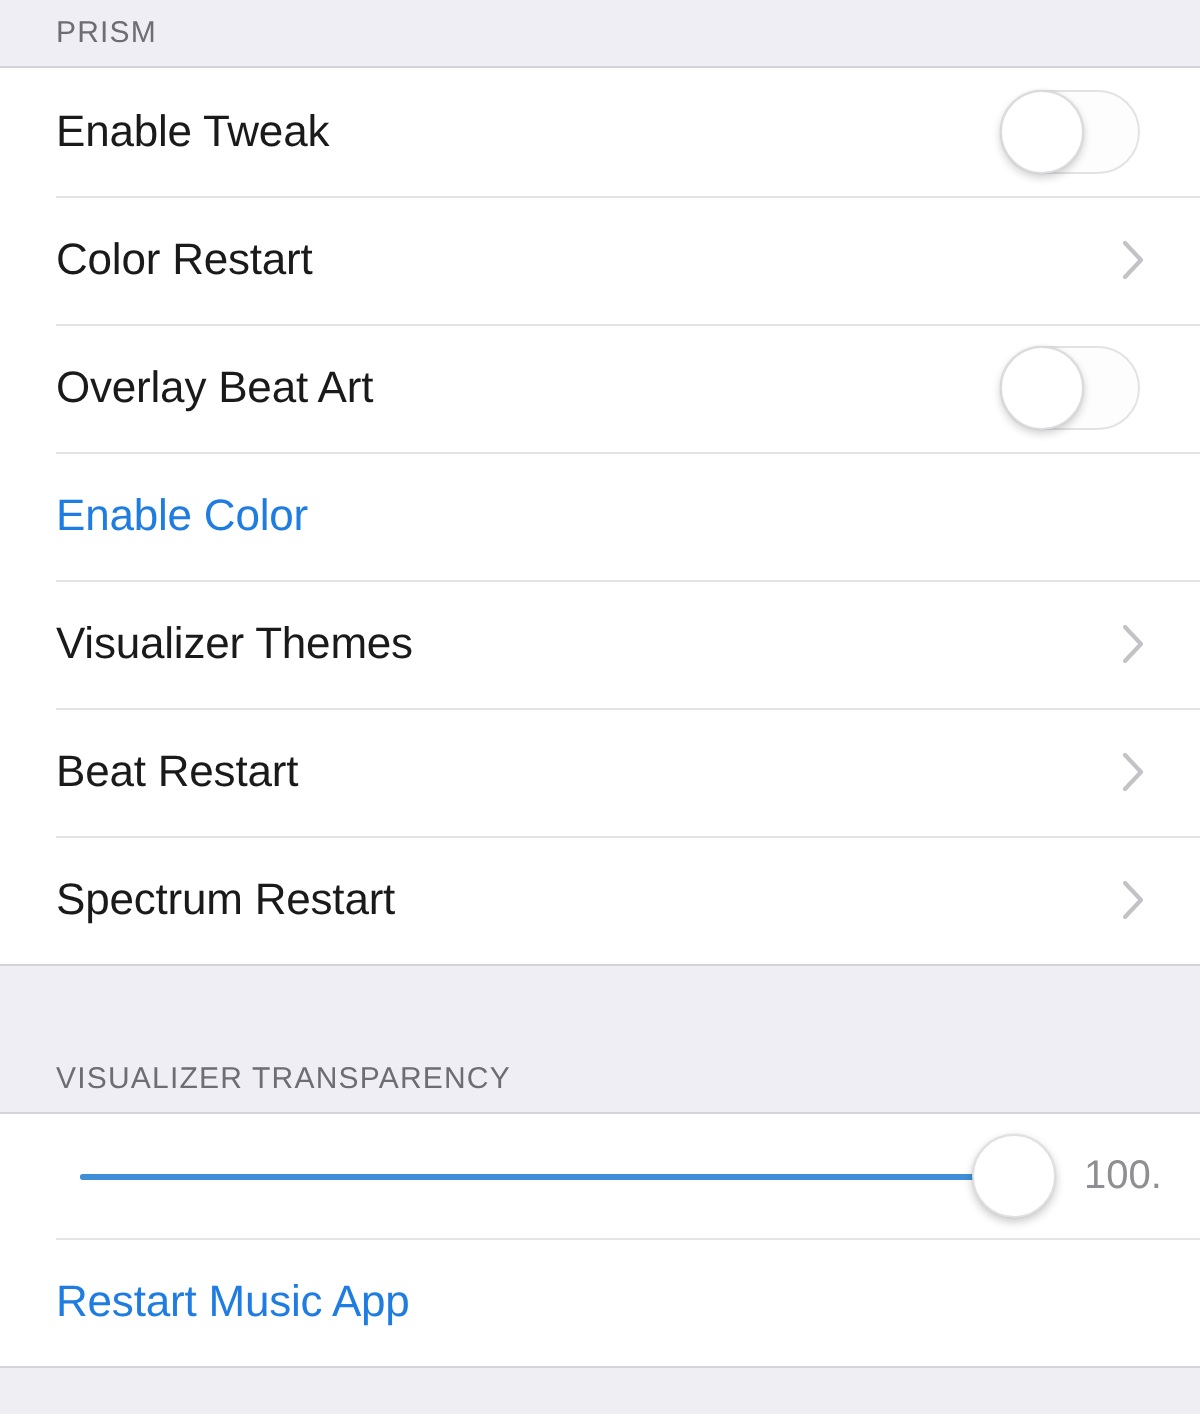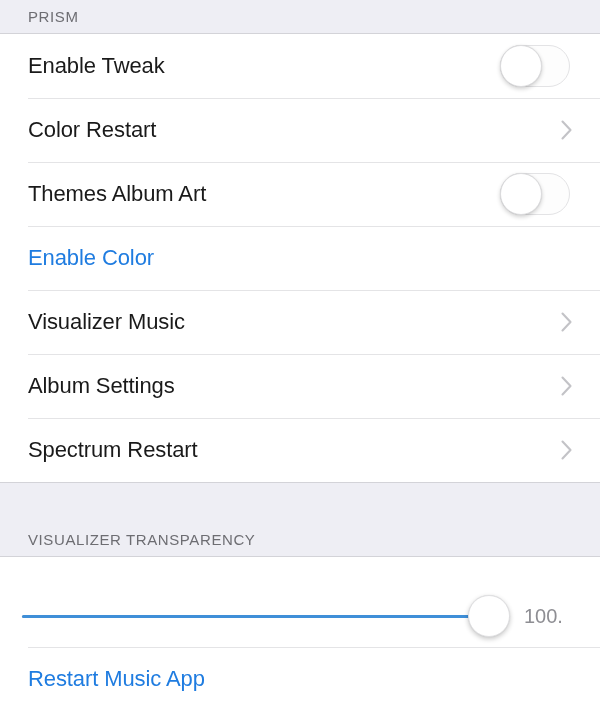--- a/index.html
+++ b/index.html
@@ -114,22 +114,21 @@
     border-radius: 50%;
     background: #ffffff;
     border: 1px solid #dcdcde;
     box-sizing: border-box;
     box-shadow: 0 2px 4px rgba(0,0,0,0.18), 0 0 1px rgba(0,0,0,0.12);
   }
 
   
   .row.slider-row {
     height: 62px;
-    padding: 0 0 0 22px;
-    margin-top: 28px;
+    padding: 0 0 0 40px;
   }
   .slider {
     position: relative;
     flex: 0 0 auto;
     width: 488px;
     height: 42px;
     display: flex;
     align-items: center;
   }
   .slider .track {
@@ -196,41 +195,41 @@
     <div class="row">
       <span class="label">Color Restart</span>
       <span class="chevron">
         <svg width="14" height="24" viewBox="0 0 14 24" fill="none">
           <path d="M2.5 3.5 L10.5 12 L2.5 20.5" stroke="#c3c3c7" stroke-width="2.1" stroke-linecap="round" stroke-linejoin="round"></path>
         </svg>
       </span>
     </div>
 
     <div class="row">
-      <span class="label">Themes Album Art</span>
+      <span class="label">Overlay Beat Art</span>
       <span class="switch">
         <span class="knob"></span>
       </span>
     </div>
 
     <div class="row link">
       <span class="label">Enable Color</span>
     </div>
 
     <div class="row">
-      <span class="label">Visualizer Music</span>
-      <span class="chevron">
-        <svg width="14" height="24" viewBox="0 0 14 24" fill="none">
-          <path d="M2.5 3.5 L10.5 12 L2.5 20.5" stroke="#c3c3c7" stroke-width="2.1" stroke-linecap="round" stroke-linejoin="round"></path>
-        </svg>
-      </span>
-    </div>
-
-    <div class="row">
-      <span class="label">Album Settings</span>
+      <span class="label">Visualizer Themes</span>
+      <span class="chevron">
+        <svg width="14" height="24" viewBox="0 0 14 24" fill="none">
+          <path d="M2.5 3.5 L10.5 12 L2.5 20.5" stroke="#c3c3c7" stroke-width="2.1" stroke-linecap="round" stroke-linejoin="round"></path>
+        </svg>
+      </span>
+    </div>
+
+    <div class="row">
+      <span class="label">Beat Restart</span>
       <span class="chevron">
         <svg width="14" height="24" viewBox="0 0 14 24" fill="none">
           <path d="M2.5 3.5 L10.5 12 L2.5 20.5" stroke="#c3c3c7" stroke-width="2.1" stroke-linecap="round" stroke-linejoin="round"></path>
         </svg>
       </span>
     </div>
 
     <div class="row">
       <span class="label">Spectrum Restart</span>
       <span class="chevron">

